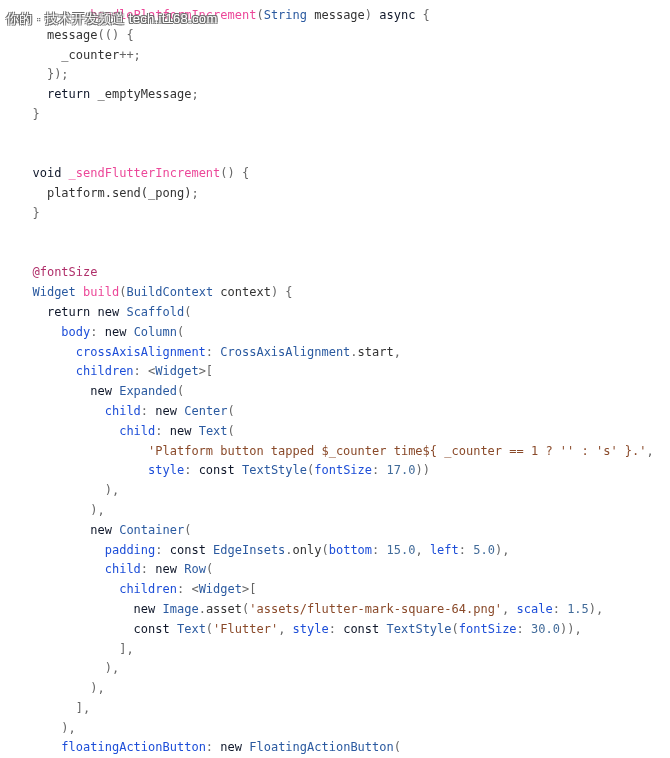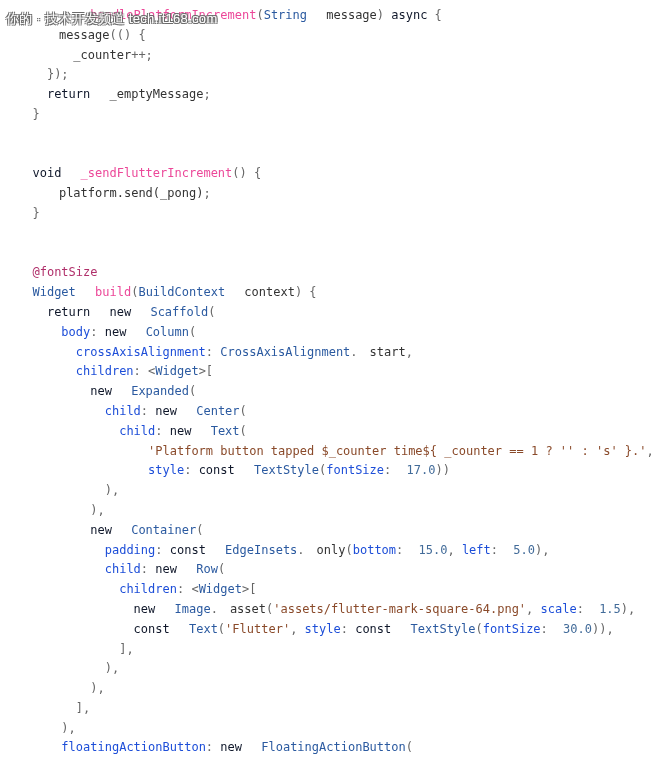--- a/index.html
+++ b/index.html
@@ -35,23 +35,23 @@
   pre {
     white-space: pre;
     font-family: inherit;
   }
   .kw   { color: #0f172a; }  
   .type { color: #2b5aa0; }  
   .name { color: #ec4899; }  
   .anno { color: #b02f6a; }  
   .param{ color: #1d4ed8; }  
   .str  { color: #8a4a2a; }  
-  .num  { color: #426b99; margin-left: 8px; }  
+  .num  { color: #426b99; }  
   .punc { color: #666; }     
-  .plain{ color: #333; margin-left: 12px; }
+  .plain{ color: #333; }
   .op   { color: #666; }
 </style>
 </head>
 <body>
 
 <div class="watermark">你的 · 技术开发频道 tech.it168.com</div>
 
 <pre id="code-block"><span>          <span class="name">handlePlatformIncrement</span><span class="punc">(</span><span class="type">String</span><span class="plain"> message</span><span class="punc">) </span><span class="kw">async</span><span class="punc"> {</span></span>
 <span>    <span class="plain">message</span><span class="punc">(() {</span></span>
 <span>      <span class="plain">_counter</span><span class="op">++</span><span class="punc">;</span></span>

